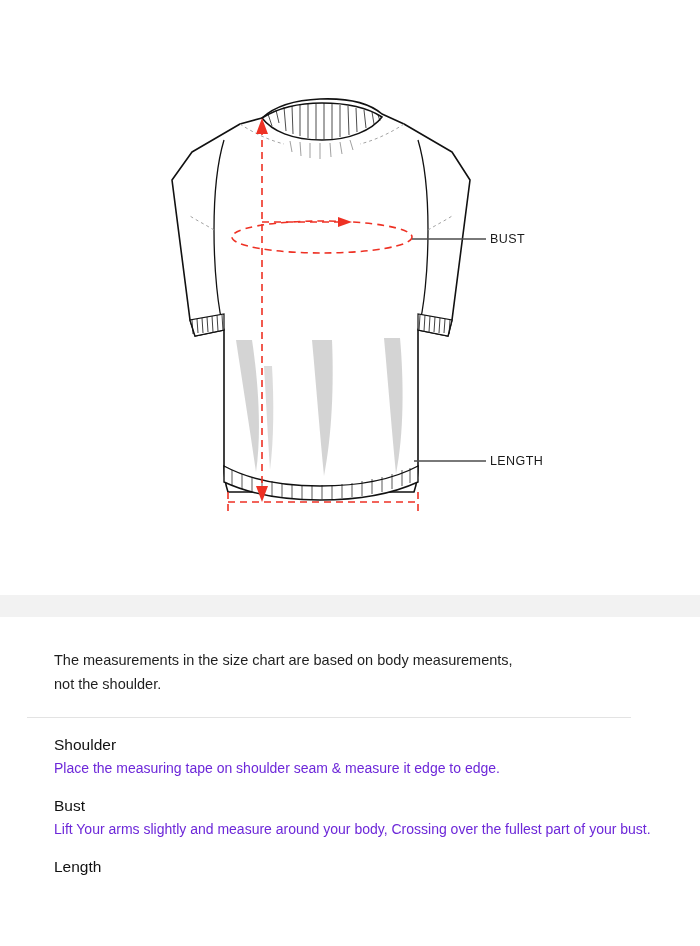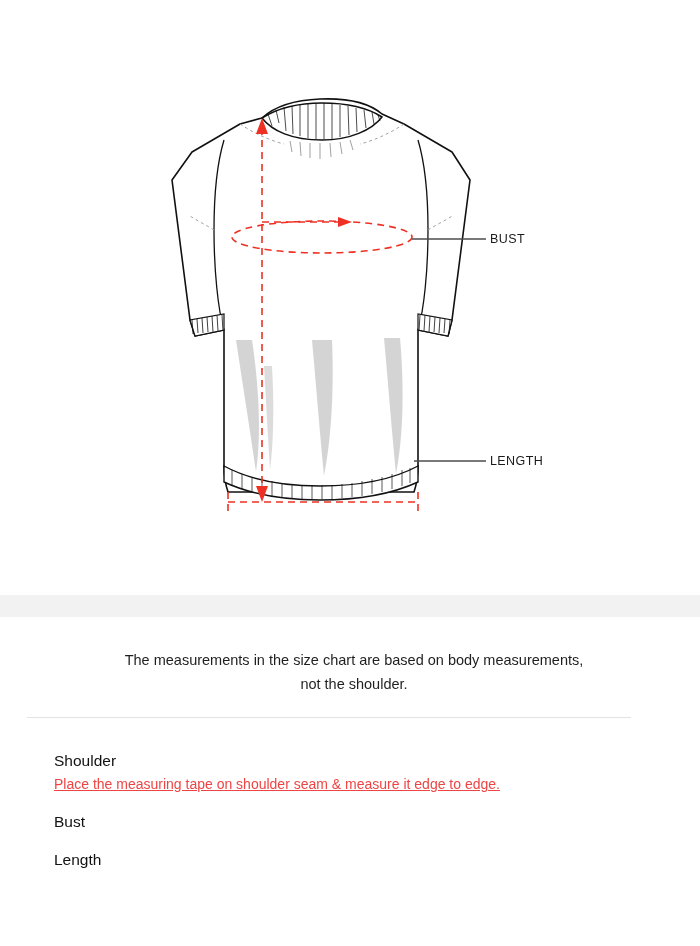--- a/index.html
+++ b/index.html
@@ -56,21 +56,20 @@
     background: #ffffff;
   }
   .intro {
     position: absolute;
     left: 54px;
     top: 31px;
     width: 600px;
     font-size: 14.5px;
     line-height: 24px;
     color: #1f1f1f;
-    text-align: center;
   }
   .divider {
     position: absolute;
     left: 27px;
     top: 100px;
     width: 604px;
     height: 1px;
     background: #e3e3e3;
   }
   .sections {
@@ -83,27 +82,25 @@
     margin-bottom: 16px;
   }
   .section:last-child {
     margin-bottom: 0;
   }
   .section-title {
     font-size: 15.5px;
     color: #111111;
     line-height: 22px;
     margin-bottom: 2px;
-    margin-top: 16px;
   }
   .section-body {
     font-size: 14px;
-    color: #ef4444;
+    color: #6d28d9;
     line-height: 21px;
-    text-decoration: underline;
   }
   .label-text {
     font-family: "Liberation Sans", sans-serif;
     font-size: 12.5px;
     fill: #1a1a1a;
     letter-spacing: 0.4px;
   }
 </style>
 </head>
 <body>
@@ -269,20 +266,21 @@
 
     <div class="sections">
 
       <div class="section">
         <div class="section-title">Shoulder</div>
         <div class="section-body">Place the measuring tape on shoulder seam &amp; measure it edge to edge.</div>
       </div>
 
       <div class="section">
         <div class="section-title">Bust</div>
+        <div class="section-body">Lift Your arms slightly and measure around your body, Crossing over the fullest part of your bust.</div>
       </div>
 
       <div class="section">
         <div class="section-title">Length</div>
       </div>
 
     </div>
   </div>
 
 </div>

